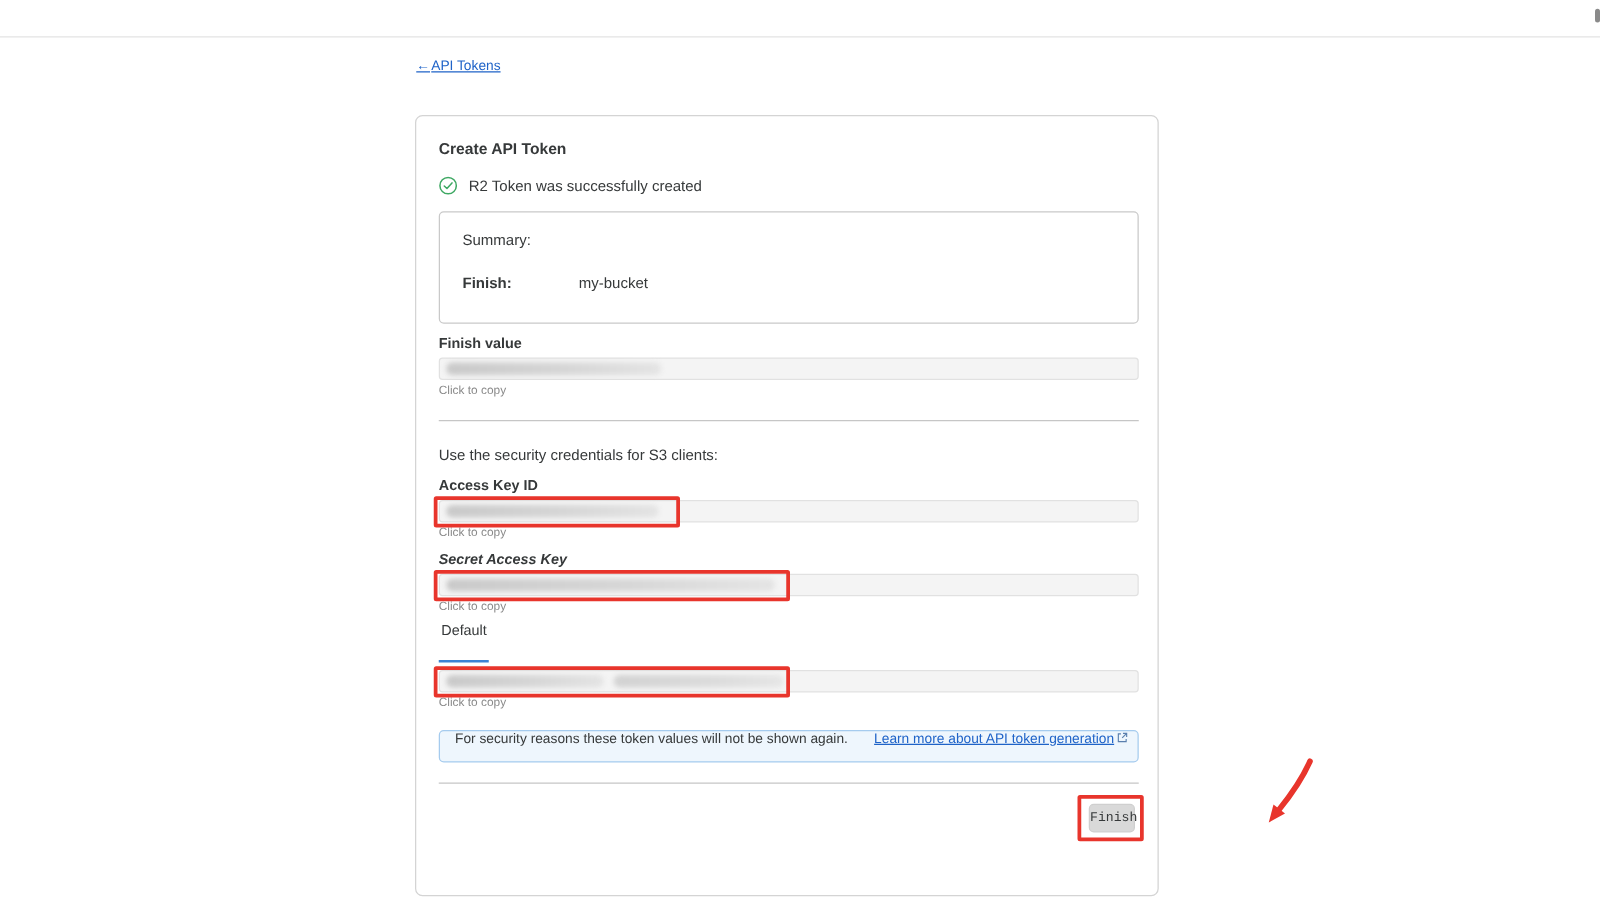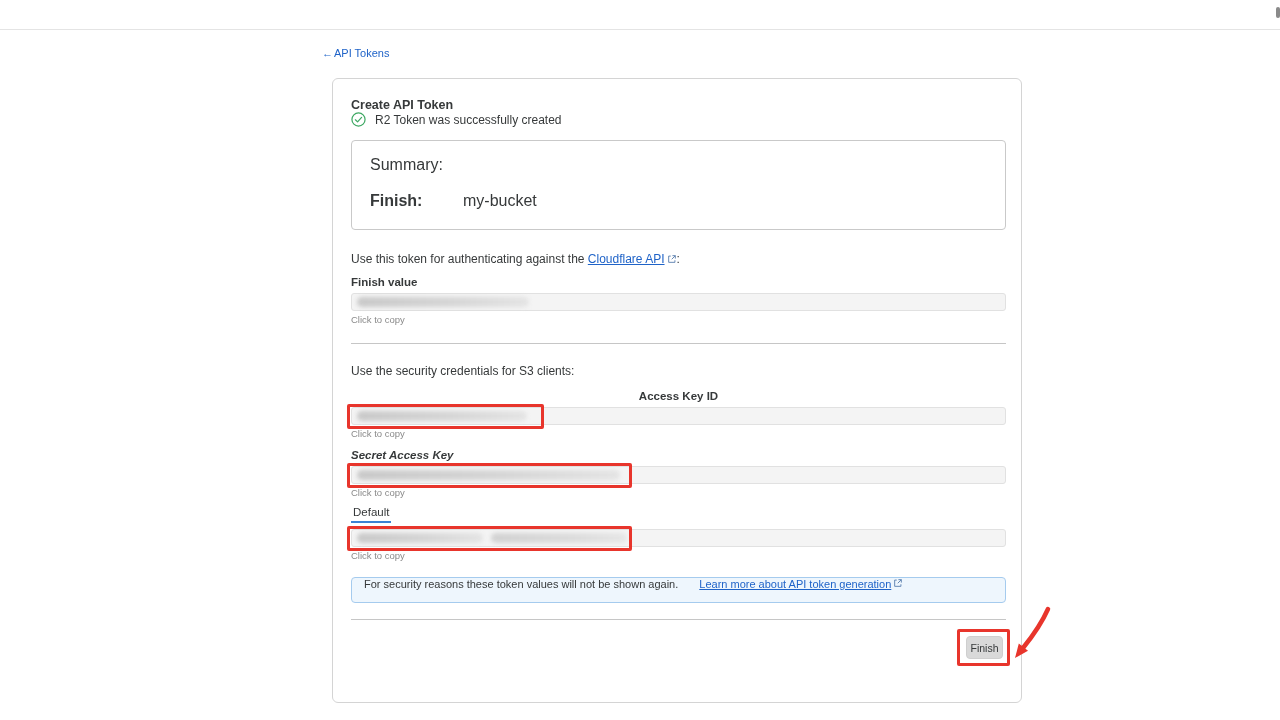--- a/index.html
+++ b/index.html
@@ -5,34 +5,34 @@
   * { margin:0; padding:0; box-sizing:border-box; }
   html,body { width:1280px; height:720px; background:#ffffff;
     font-family:"Liberation Sans", sans-serif; color:#36393a; }
   .page { position:relative; width:1280px; height:720px; overflow:hidden; background:#fff; }
 
   .topbar { position:absolute; left:0; top:0; width:1280px; height:30px;
     background:#fff; border-bottom:1px solid #e4e4e4; }
   .scroll-mark { position:absolute; right:0; top:7px; width:4px; height:11px;
     background:#8a8a8a; border-radius:2px; }
 
-  .back-link { position:absolute; left:322px; top:47px; font-size:11px;
-    color:#1f63c8; cursor:pointer; }
+  .back-link { position:absolute; left:333px; top:47px; font-size:11px;
+    color:#1f63c8; text-decoration:underline; cursor:pointer; }
   .back-link .arr { text-decoration:none; margin-right:1px; }
 
-  .card { position:absolute; left:332px; top:78px; width:690px; height:625px;
+  .card { position:absolute; left:332px; top:92px; width:595px; height:625px;
     background:#fff; border:1px solid #d4d4d4; border-radius:6px;
     padding:19px 15px 0 18px; }
 
   .card-title { font-size:12.5px; font-weight:bold; }
 
-  .success-row { display:flex; align-items:flex-end; gap:9px; font-size:12px; }
+  .success-row { display:flex; align-items:flex-end; gap:9px; margin-top:15px; font-size:12px; }
 
   .summary-box { margin-top:13px; border:1px solid #c9c9c9; border-radius:4px;
-    height:90px; padding:15px 30px 0 18px; font-size:16px; }
+    height:90px; padding:15px 30px 0 18px; font-size:12px; }
   .sum-rows { margin-top:19px; }
   .sum-row { display:flex; line-height:16px; }
   .sum-label { width:93px; font-weight:bold; flex:none; }
 
   .intro { margin-top:22px; font-size:12px; }
   a.inline-link { color:#1f63c8; text-decoration:underline; cursor:pointer; }
   .ext-ico { display:inline-block; vertical-align:-1px; margin-left:2px; color:#5a7fae; }
 
   .field-label { margin-top:10px; font-size:11.5px; font-weight:bold; }
   .field-wrap { position:relative; margin-top:5px; }
@@ -42,31 +42,31 @@
     background:linear-gradient(90deg,#c9c9c9 0%,#d6d6d6 55%,#e4e4e4 100%); }
   .copy-hint { margin-top:3px; font-size:9.5px; color:#8a8a8a; cursor:pointer; }
 
   .redbox { position:absolute; left:-4px; top:-3px; height:25px;
     border:3px solid #e8352c; border-radius:2px; pointer-events:none; }
 
   hr.divider { border:none; border-top:1px solid #c6c6c6; margin-top:18px; }
 
   .section-intro { font-size:12px; }
 
-  .tab { display:inline-block; margin-top:8px; font-size:11.5px; padding:0 2px 3px 2px;
+  .tab { display:inline-block; margin-top:8px; font-size:11.5px; padding:0 2px 17px 2px;
     border-bottom:2px solid #3b82d4; cursor:pointer;text-align:center; }
 
   .notice { margin-top:16px; height:26px; background:#eef6fd; border:1px solid #a5cbee;
     border-radius:4px; display:flex; align-items:flex-start; padding-left:12px; font-size:11px; }
 
   .finish-row { margin-top:16px; display:flex; justify-content:flex-end; padding-right:3px; }
   .btn-wrap { position:relative; }
   .finish-btn { width:37px; height:23px; background:#d9d9d9; border:1px solid #cfcfcf;
     border-radius:4px; font-size:10.5px; color:#36393a; cursor:pointer;
-    font-family:Liberation Sans, sans-serif; }
+    font-family:Liberation Mono, monospace; }
   .finish-redbox { position:absolute; left:-9px; top:-7px; width:53px; height:37px;
     border:3px solid #e8352c; border-radius:2px; pointer-events:none; }
 
   .arrow-svg { position:absolute; left:1002px; top:603px; pointer-events:none; }
 </style>
 </head>
 <body>
 
 <div class="page">
 
@@ -90,38 +90,34 @@
     <div class="summary-box">
       <div>Summary:</div>
       <div class="sum-rows">
         <div class="sum-row">
           <span class="sum-label">Finish:</span>
           <span class="sum-val">my-bucket</span>
         </div>
       </div>
     </div>
 
-    <p class="intro"><span>Use this token for authenticating against the </span><a class="inline-link">Cloudflare API</a><svg class="ext-ico" width="10" height="10" viewBox="0 0 12 12">
-          <path d="M4.5 2.5 H2 V10 H9.5 V7.5" fill="none" stroke="currentColor" stroke-width="1.1"></path>
-          <path d="M6.5 2 H10 V5.5 M10 2 L5.7 6.3" fill="none" stroke="currentColor" stroke-width="1.1"></path>
-        </svg><span>:</span></p>
 
     <div class="field-label">Finish value</div>
     <div class="field-wrap">
       <div class="field">
         <div class="smudge" style="width:172px;"></div>
       </div>
     </div>
     <div class="copy-hint">Click to copy</div>
 
     <hr class="divider">
 
     <div class="section-intro" style="margin-top:20px;">Use the security credentials for S3 clients:</div>
 
-    <div class="field-label" style="margin-top:12px;text-align:center;">Access Key ID</div>
+    <div class="field-label" style="margin-top:12px;">Access Key ID</div>
     <div class="field-wrap">
       <div class="field">
         <div class="smudge" style="width:170px;"></div>
       </div>
       <div class="redbox" style="width:197px;"></div>
     </div>
     <div class="copy-hint">Click to copy</div>
 
     <div class="field-label" style="margin-top:10px;font-style:italic;">Secret Access Key</div>
     <div class="field-wrap">

